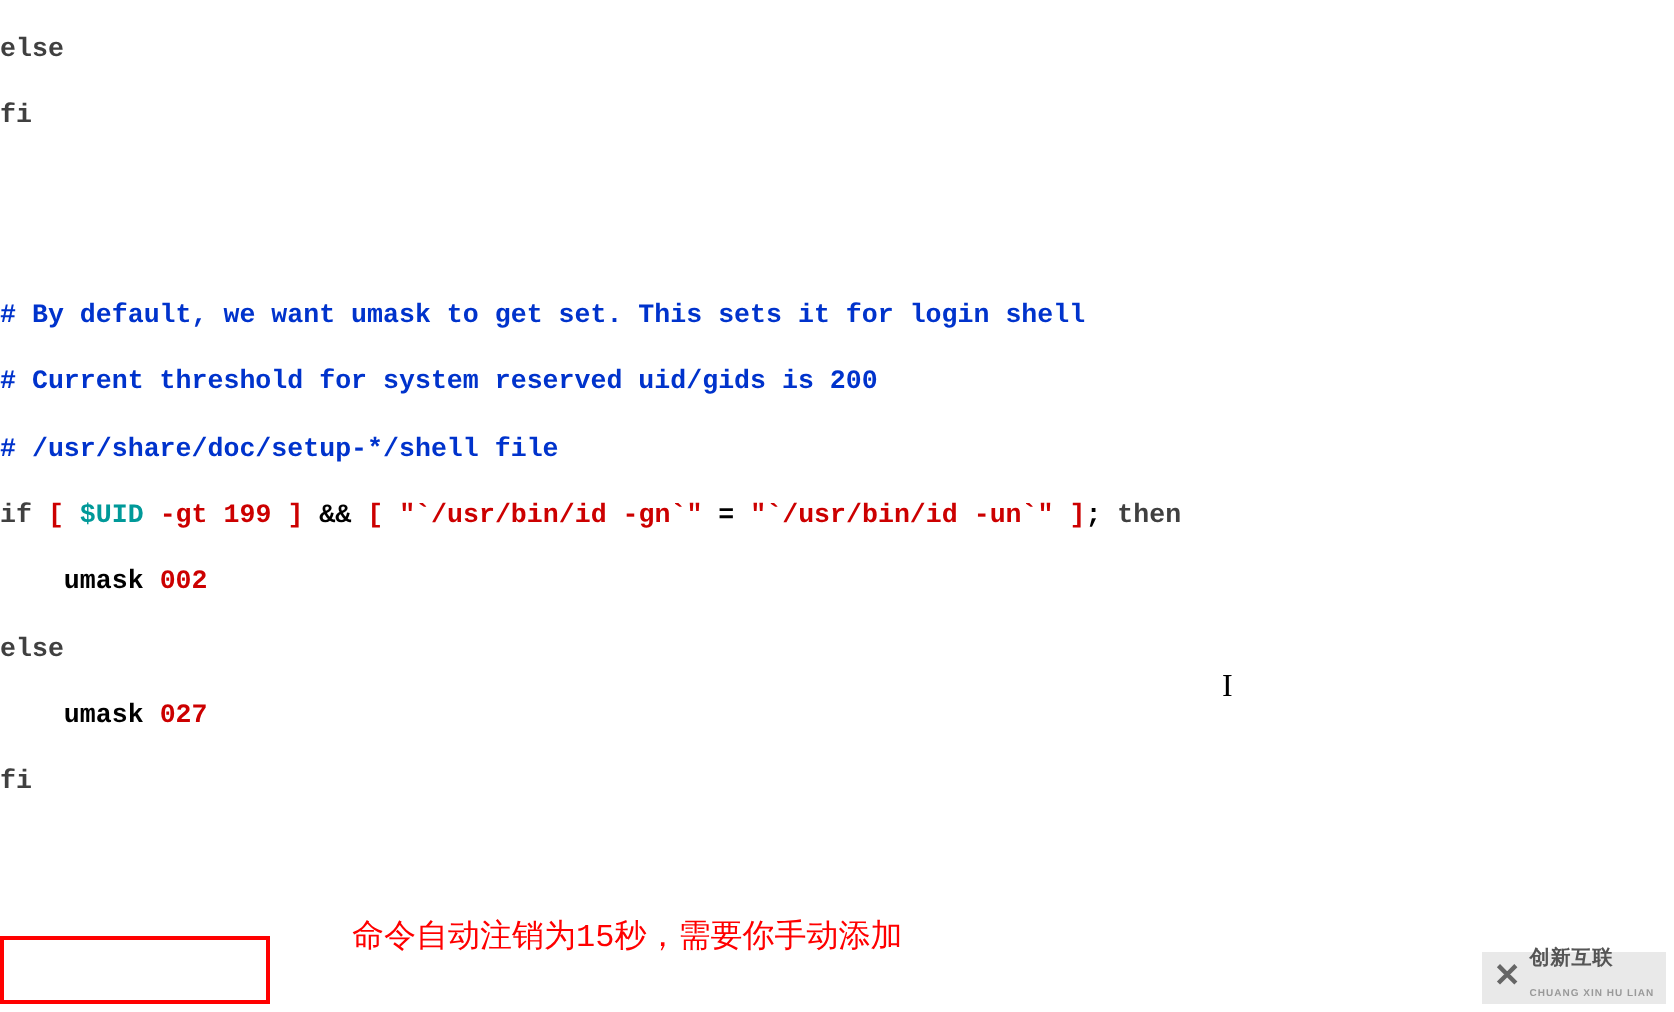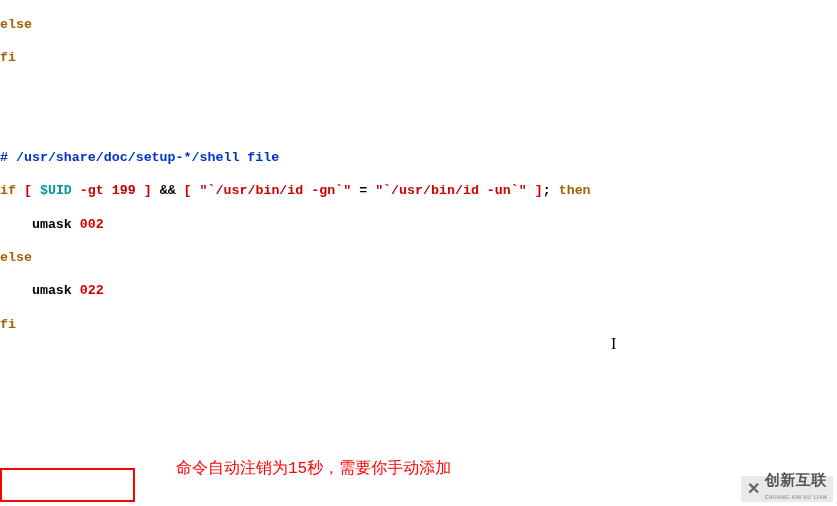--- a/index.html
+++ b/index.html
@@ -13,21 +13,21 @@
     height: 506px;
     overflow: hidden;
     position: relative;
     font-weight: bold;
   }
   .code-area {
     padding: 0;
     white-space: pre;
   }
   .line { }
-  .kw-orange { color: #a16207; }   
+  .kw-orange { color: #404040; }   
   .str-red { color: #cc0000; }     
   .var-cyan { color: #009999; }    
   .op-green { color: #006600; }    
   .comment-blue { color: #0033cc; } 
   .bracket-red { color: #cc0000; font-weight:bold; }
   .plain { color: #000000; }
   .flag-red { color: #cc0000; }
 
   .highlight-box {
     position: absolute;
@@ -79,25 +79,27 @@
   }
 </style>
 </head>
 <body>
 
 <div class="code-area">
 <div class="line"><span class="kw-orange">else</span></div>
 <div class="line"><span class="kw-orange">fi</span></div>
 <div class="line">&nbsp;</div>
 <div class="line">&nbsp;</div>
+<div class="line"><span class="comment-blue"># By default, we want umask to get set. This sets it for login shell</span></div>
+<div class="line"><span class="comment-blue"># Current threshold for system reserved uid/gids is 200</span></div>
 <div class="line"><span class="comment-blue"># /usr/share/doc/setup-*/shell file</span></div>
 <div class="line"><span class="kw-orange">if</span><span> </span><span class="bracket-red">[</span><span> </span><span class="var-cyan">$UID</span><span class="flag-red"> -gt </span><span class="str-red">199</span><span> </span><span class="bracket-red">]</span><span class="plain"> &amp;&amp; </span><span class="bracket-red">[</span><span> </span><span class="str-red">"`/usr/bin/id -gn`"</span><span class="plain"> = </span><span class="str-red">"`/usr/bin/id -un`"</span><span> </span><span class="bracket-red">]</span><span class="plain">; </span><span class="kw-orange">then</span></div>
 <div class="line"><span>    </span><span class="plain">umask </span><span class="str-red">002</span></div>
 <div class="line"><span class="kw-orange">else</span></div>
-<div class="line"><span>    </span><span class="plain">umask </span><span class="str-red">022</span></div>
+<div class="line"><span>    </span><span class="plain">umask </span><span class="str-red">027</span></div>
 <div class="line"><span class="kw-orange">fi</span></div>
 
 
 
 
 
 
 
 
 
@@ -111,16 +113,16 @@
 
 <div class="highlight-box"></div>
 
 <div class="anno-red">命令自动注销为15秒，需要你手动添加</div>
 
 <div class="ibeam">I</div>
 
 <div class="watermark">
   <span class="x">✕</span>
   <span>
-    <span style="display:block;font-size:15px;color:#555;">创新互联</span>
+    <span style="display:block;font-size:10px;color:#555;">创新互联</span>
     <span style="display:block;font-size:5px;color:#999;">CHUANG XIN HU LIAN</span>
   </span>
 </div>
 
 </body></html>

